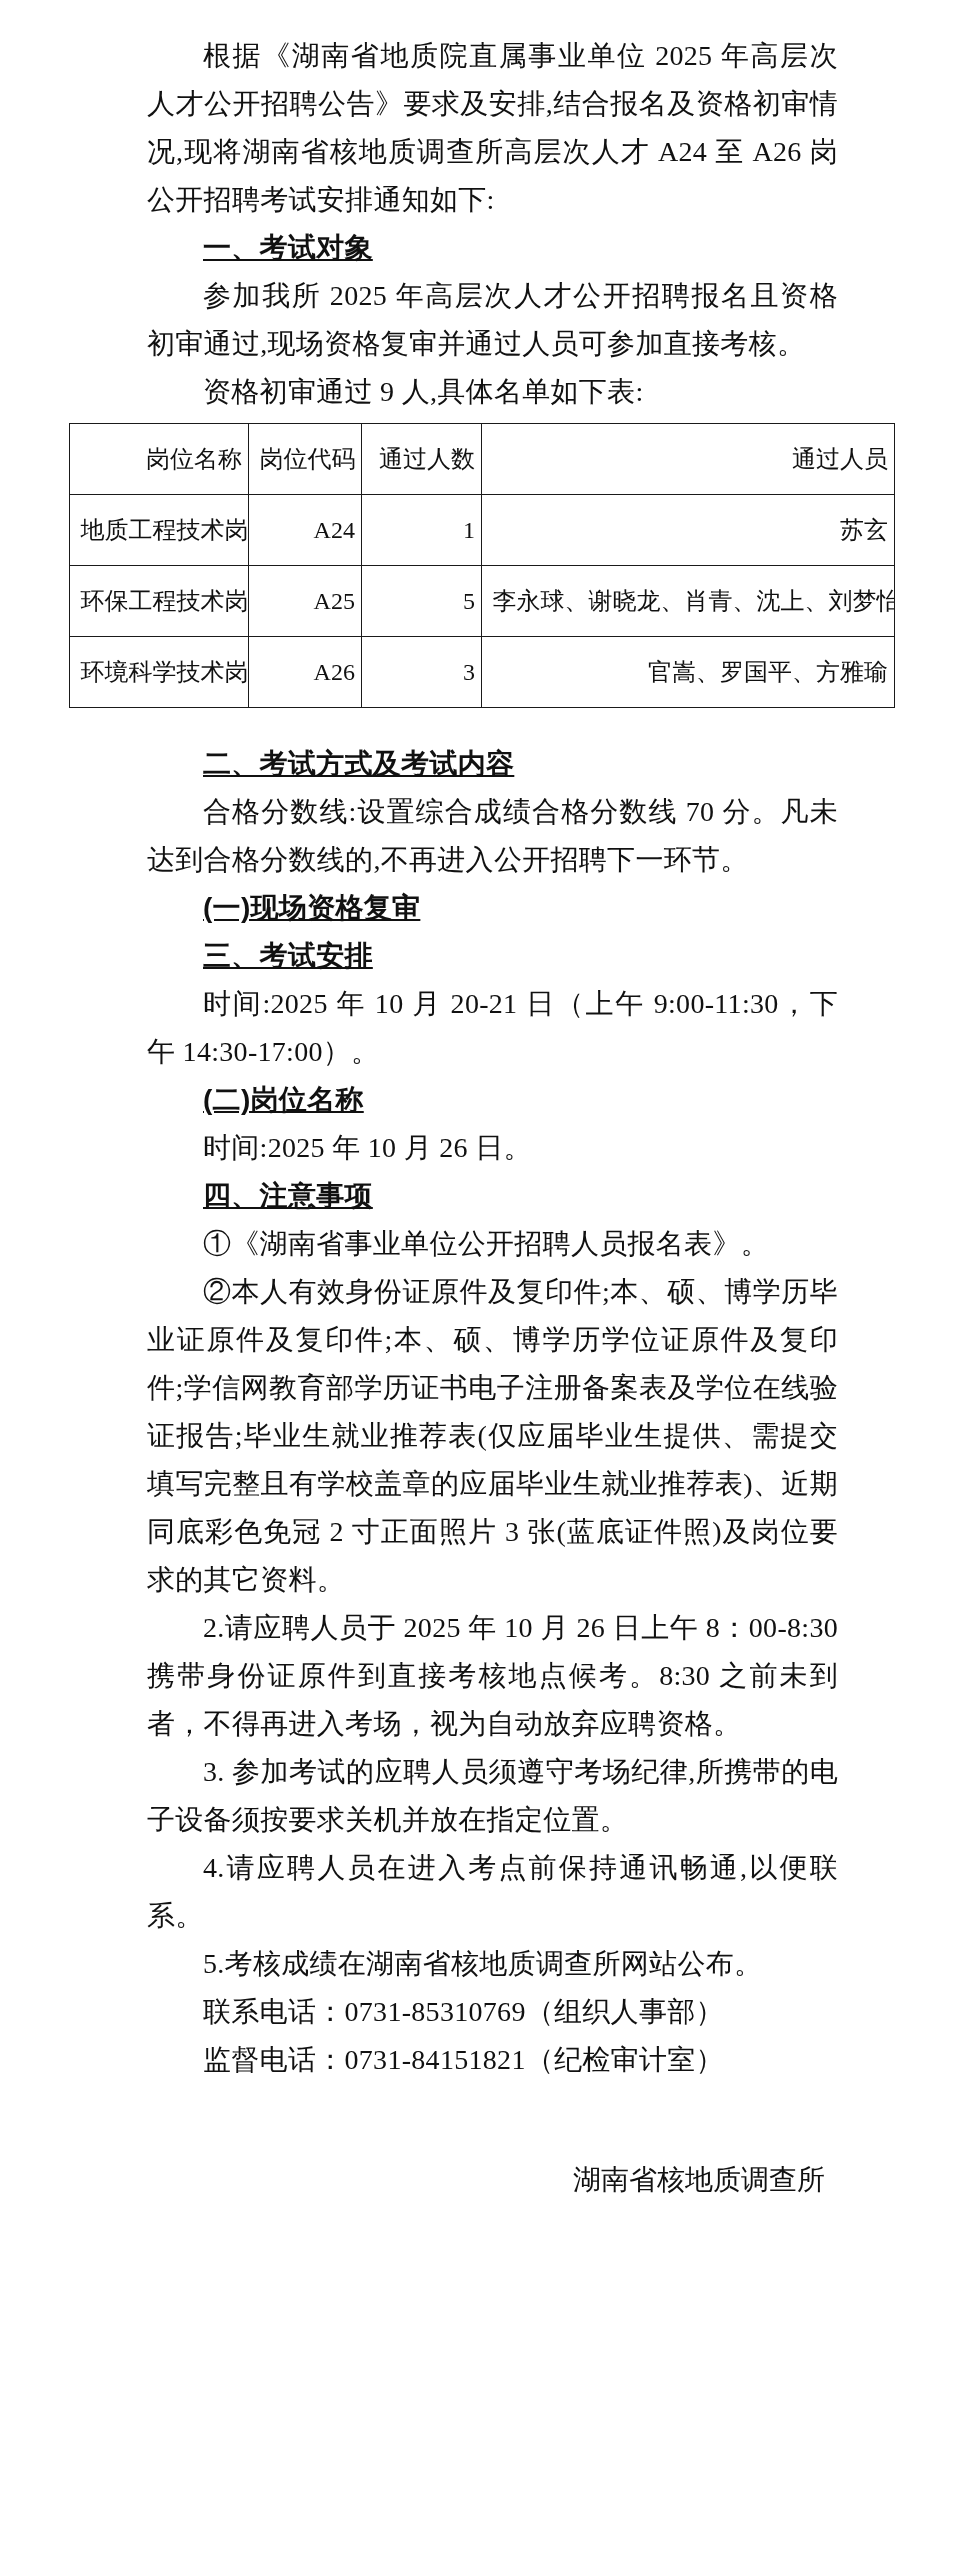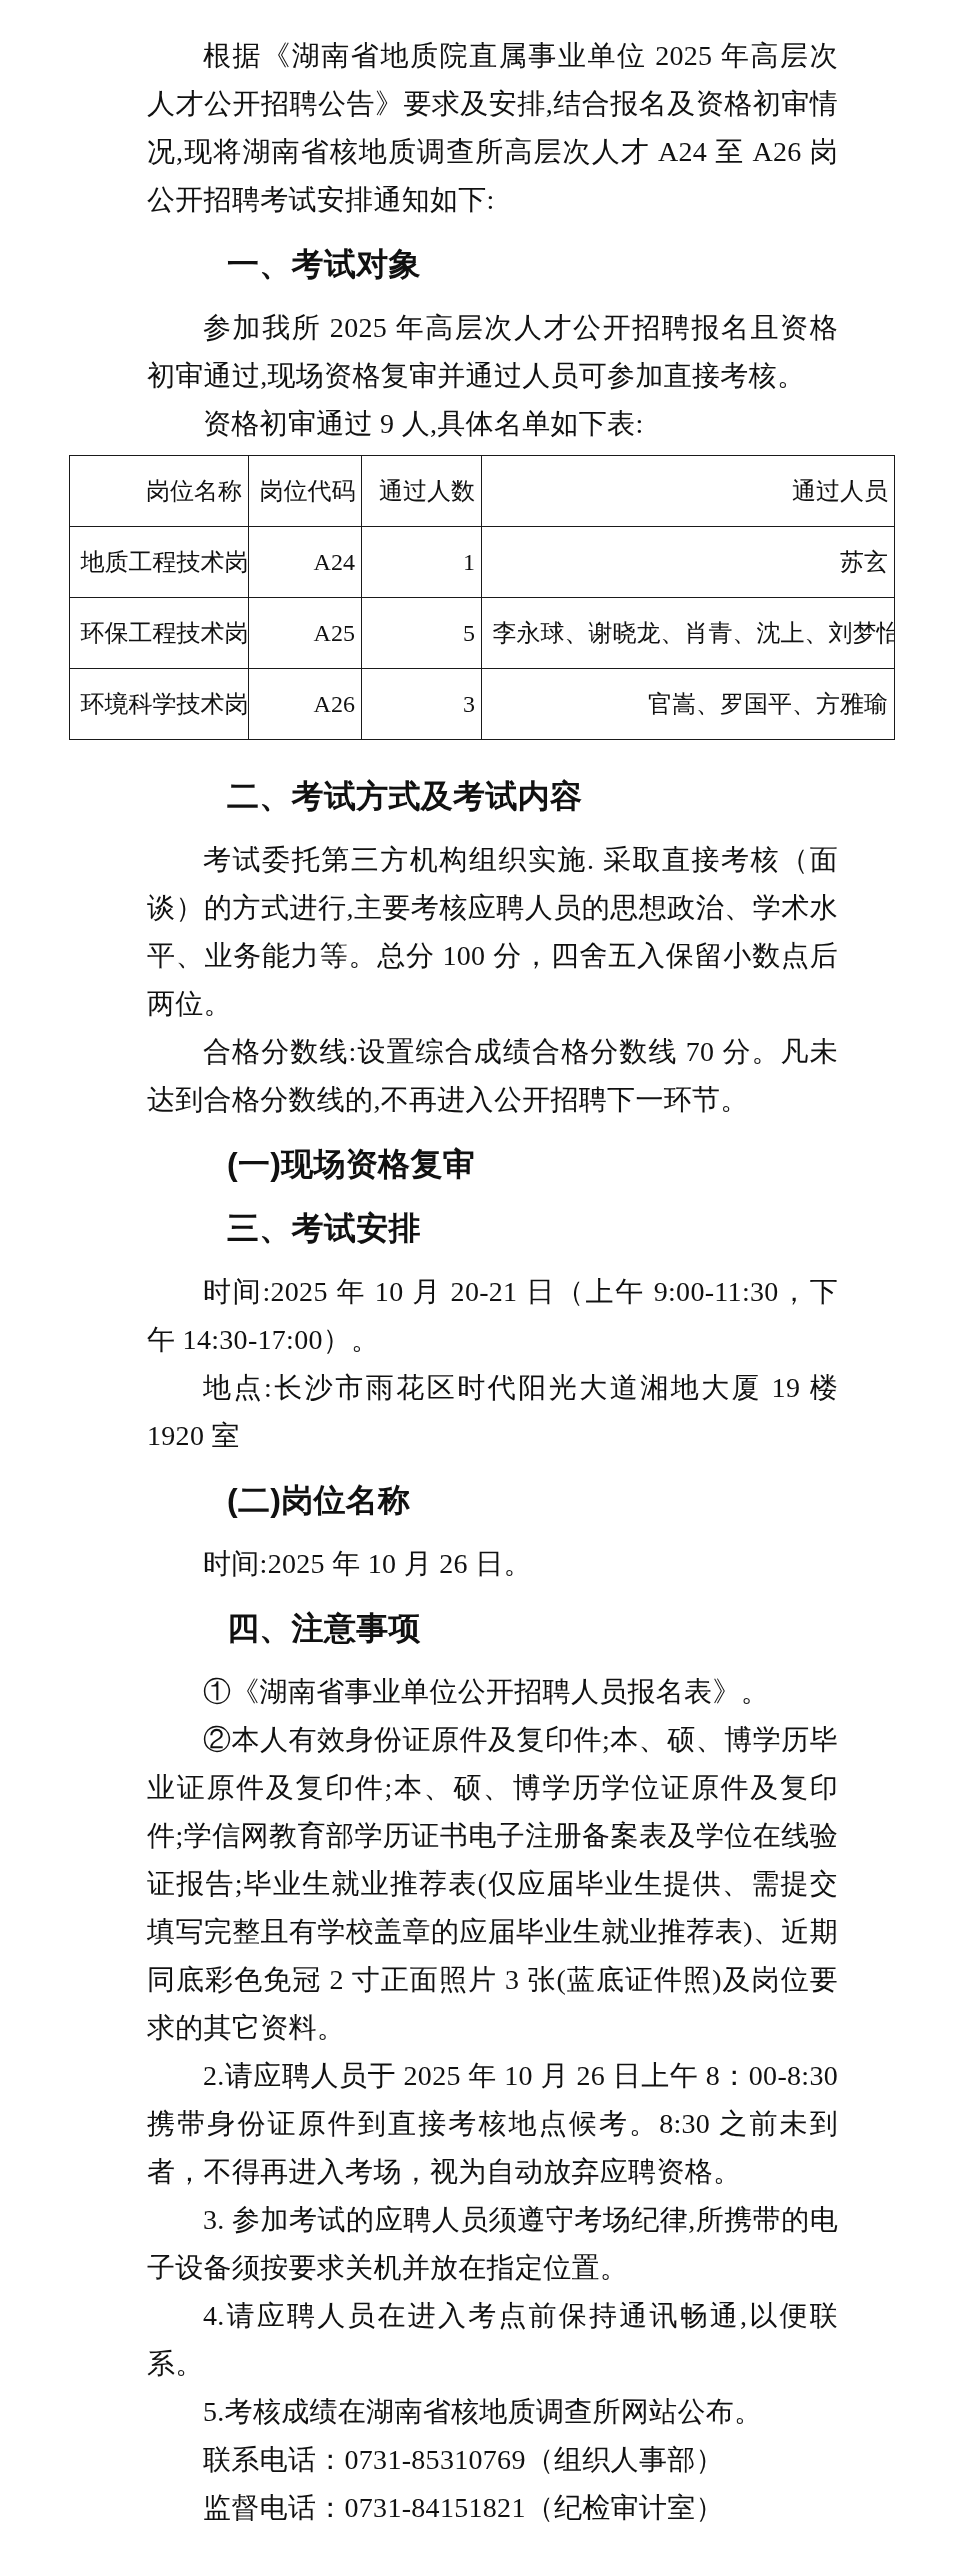--- a/index.html
+++ b/index.html
@@ -20,27 +20,28 @@
   }
   .para {
     margin: 0;
     font-size: 28px;
     line-height: 48px;
     text-align: justify;
     text-indent: 2em;
     letter-spacing: 0.3px;
   }
   .heading {
-    margin: 16px;
-    font-size: 32px;
+    margin: 0;
+    font-size: 28px;
     line-height: 48px;
     text-indent: 2em;
     font-weight: bold;
     font-family: "Liberation Sans", "DejaVu Sans", sans-serif;
     letter-spacing: 0.3px;
+    text-decoration: underline;
   }
   table.roster {
     table-layout: fixed;
     border-collapse: collapse;
     width: 825px;
     margin: 7.4px 0 32px -78px;
     border: 1.8px solid #1a1a1a;
     font-size: 24px;
   }
   table.roster td, table.roster th {
@@ -107,27 +108,25 @@
       <tr>
         <td>环境科学技术岗</td>
         <td>A26</td>
         <td>3</td>
         <td>官嵩、罗国平、方雅瑜</td>
       </tr>
     </tbody>
   </table>
 
   <p class="heading">二、考试方式及考试内容</p>
-  <p class="para">考试委托第三方机构组织实施. 采取直接考核（面谈）的方式进行,主要考核应聘人员的思想政治、学术水平、业务能力等。总分 100 分，四舍五入保留小数点后两位。</p>
   <p class="para">合格分数线:设置综合成绩合格分数线 70 分。凡未达到合格分数线的,不再进入公开招聘下一环节。</p>
 
   <p class="heading">(一)现场资格复审</p>
   <p class="heading">三、考试安排</p>
   <p class="para">时间:2025 年 10 月 20-21 日（上午 9:00-11:30，下午 14:30-17:00）。</p>
-  <p class="para">地点:长沙市雨花区时代阳光大道湘地大厦 19 楼 1920 室</p>
   <p class="heading">(二)岗位名称</p>
   <p class="para">时间:2025 年 10 月 26 日。</p>
 
   <p class="heading">四、注意事项</p>
   <p class="para">①《湖南省事业单位公开招聘人员报名表》。</p>
   <p class="para">②本人有效身份证原件及复印件;本、硕、博学历毕业证原件及复印件;本、硕、博学历学位证原件及复印件;学信网教育部学历证书电子注册备案表及学位在线验证报告;毕业生就业推荐表(仅应届毕业生提供、需提交填写完整且有学校盖章的应届毕业生就业推荐表)、近期同底彩色免冠 2 寸正面照片 3 张(蓝底证件照)及岗位要求的其它资料。</p>
   <p class="para">2.请应聘人员于 2025 年 10 月 26 日上午 8：00-8:30 携带身份证原件到直接考核地点候考。8:30 之前未到者，不得再进入考场，视为自动放弃应聘资格。</p>
   <p class="para">3. 参加考试的应聘人员须遵守考场纪律,所携带的电子设备须按要求关机并放在指定位置。</p>
   <p class="para">4.请应聘人员在进入考点前保持通讯畅通,以便联系。</p>
   <p class="para">5.考核成绩在湖南省核地质调查所网站公布。</p>

